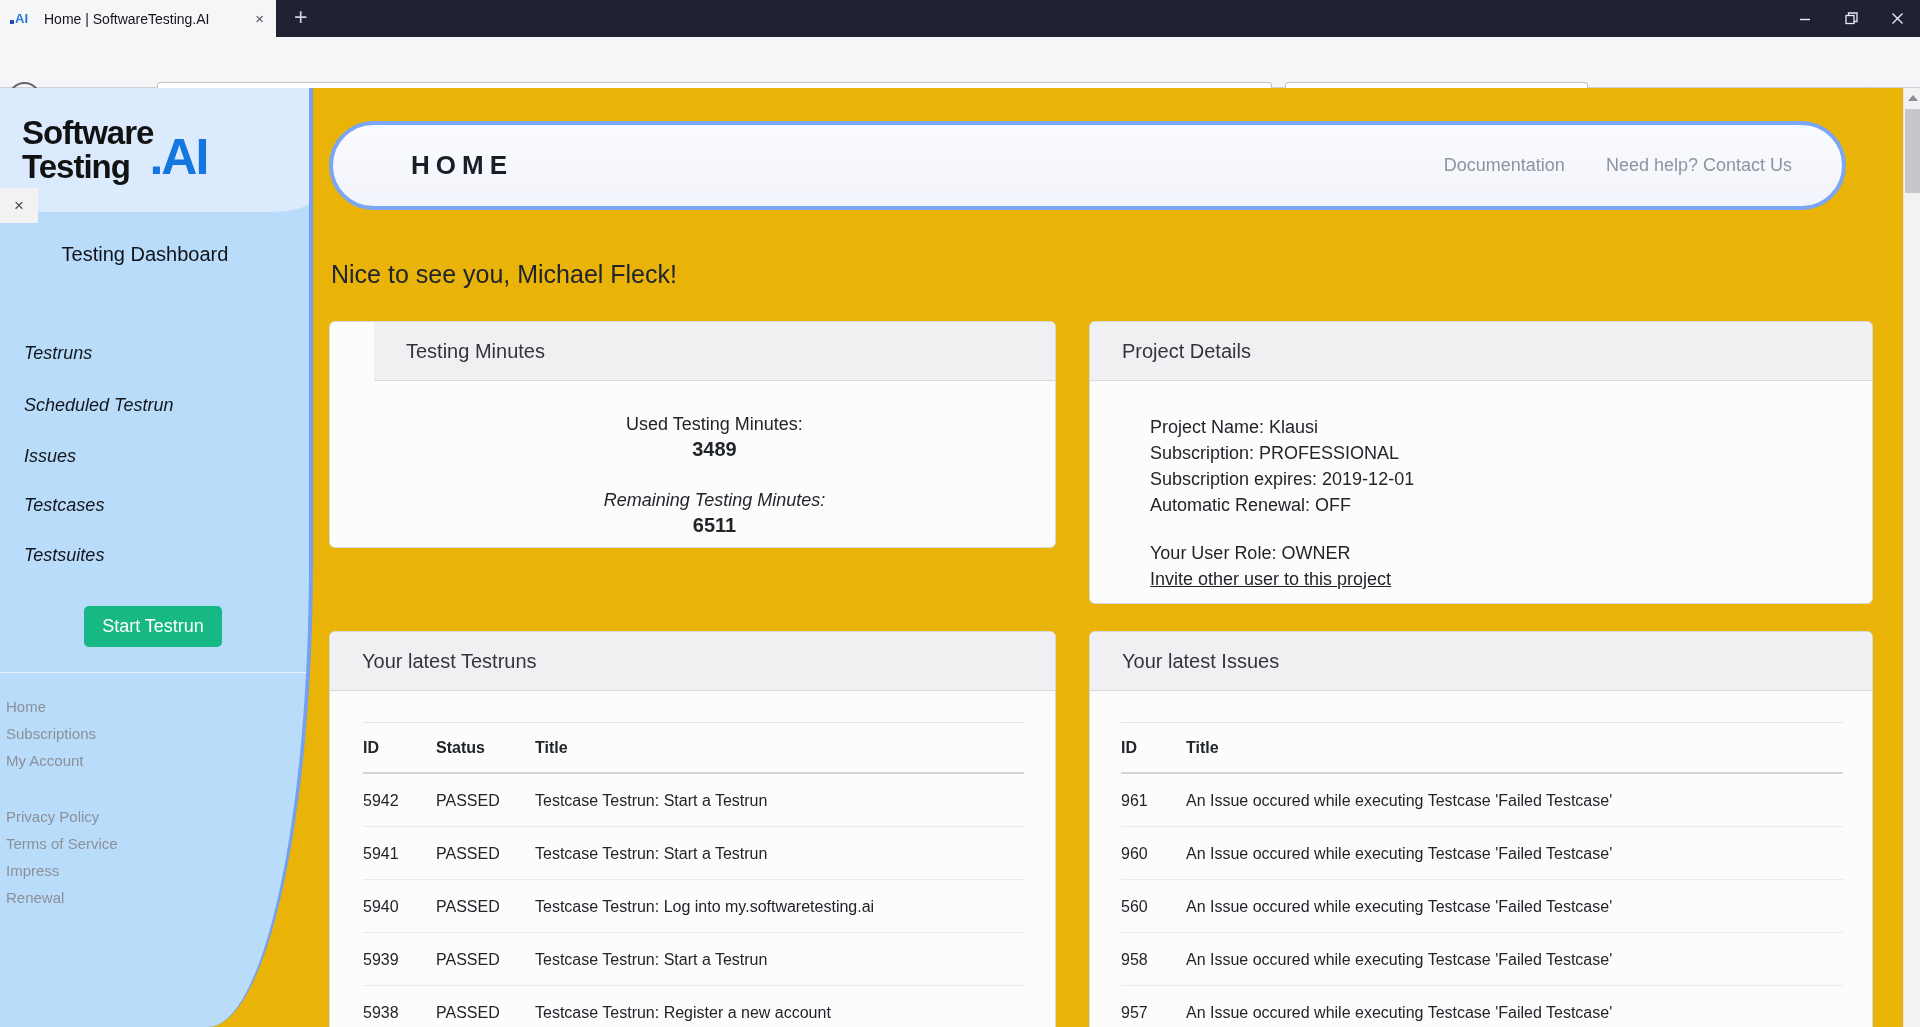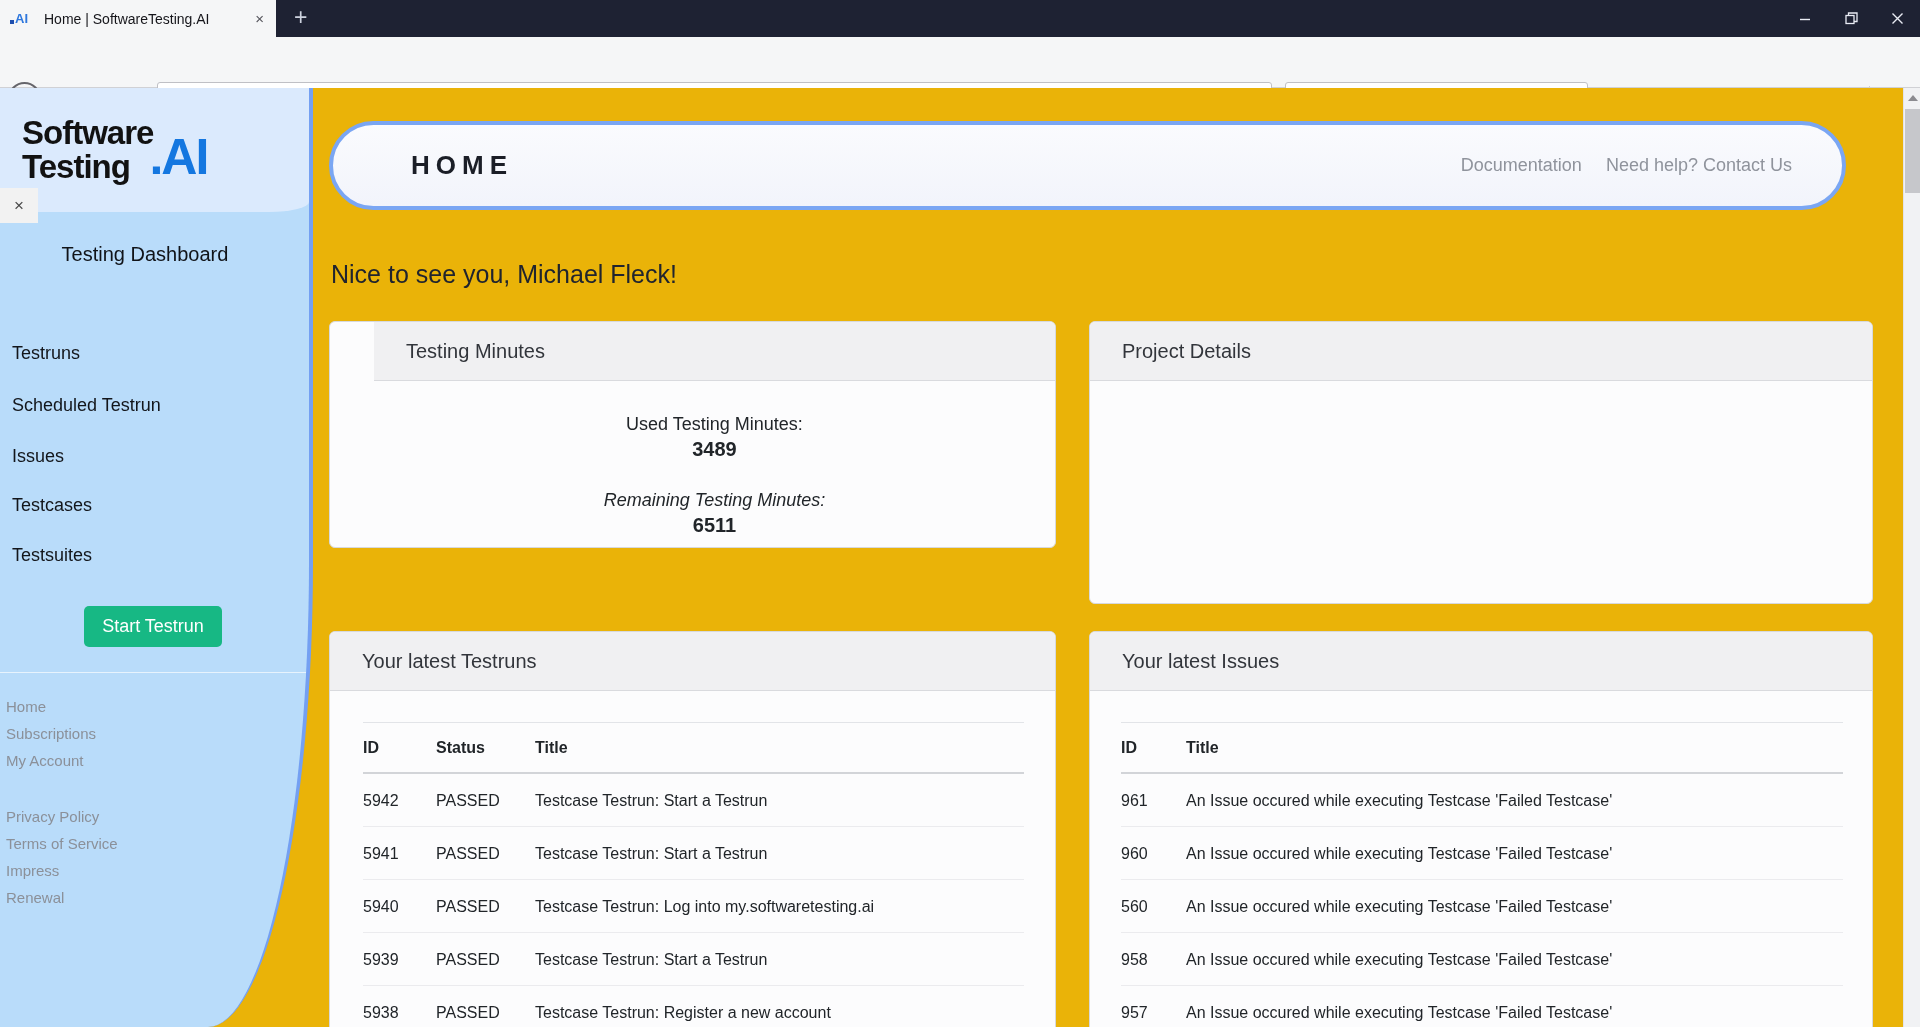--- a/index.html
+++ b/index.html
@@ -52,32 +52,32 @@
   
   .sidebar { position:absolute; left:0; top:0; width:313px; height:939px; background:#b9dcfa;
              border-right:4px solid #74a0f2; border-bottom-right-radius:105px 465px; }
   .logo-area { position:absolute; left:0; top:0; width:100%; height:124px; background:#dbeafd;
                border-bottom-right-radius:40px 10px; display:flex; align-items:center; padding-left:22px; }
   .logo-text { font-weight:800; font-size:33px; line-height:34px; color:#121212; letter-spacing:-1px; }
   .logo-ai { font-weight:800; font-size:50px; color:#1477e0; margin:14px 0 0 -4px; letter-spacing:-2px; }
   .side-close { position:absolute; left:0; top:100px; width:38px; height:35px; background:#f2f2f2;
                 color:#4a4a4a; font-size:17px; display:flex; align-items:center; justify-content:center; }
   .dash-title { position:absolute; top:155px; left:0; width:290px; text-align:center; font-size:20px; color:#101318; }
-  .side-nav-item { position:absolute; left:12px; font-size:18px; color:#13161b; cursor:pointer; white-space:nowrap; }
+  .side-nav-item { position:absolute; left:24px; font-size:18px; color:#13161b; cursor:pointer; white-space:nowrap;font-style:italic; }
   .start-btn { position:absolute; left:84px; top:518px; width:138px; height:41px; background:#17b884; color:#fff;
                border:none; border-radius:5px; font-size:18px; font-family:inherit; cursor:pointer; }
   .side-divider { position:absolute; left:0; top:584px; width:306px; border-top:1px solid rgba(255,255,255,.65); }
   .side-link { position:absolute; left:6px; font-size:15px; color:#8b9099; cursor:pointer; white-space:nowrap; }
 
   
   .home-pill { position:absolute; left:329px; top:33px; width:1517px; height:89px;
                border:4px solid #7aa6f3; border-radius:46px; background:linear-gradient(#fafbfe,#f2f4fb);
                display:flex; align-items:center; padding:0 50px 0 78px; }
   .home-title { font-size:26px; font-weight:bold; letter-spacing:6px; color:#1b1e27; }
-  .pill-links { margin-left:auto; display:flex; gap:24px; font-size:18px; color:#8f939c; }
+  .pill-links { margin-left:auto; display:flex; gap:41px; font-size:18px; color:#8f939c; }
   .pill-links span { cursor:pointer; }
 
   .greeting { position:absolute; left:331px; top:172px; font-size:25px; color:#20242e; }
 
   
   .card { position:absolute; background:#fcfcfd; border:1px solid #d7d9dd; border-radius:6px; overflow:hidden; }
   .card-header { height:59px; background:#f0f0f2; border-bottom:1px solid #d9dade; display:flex; align-items:center;
                  padding-left:32px; font-size:20px; color:#32353b; }
   .tm-card { left:329px; top:233px; width:727px; height:227px;padding-left:44px; }
   .pd-card { left:1089px; top:233px; width:784px; height:283px; }
@@ -269,20 +269,28 @@
     <div class="tm-body">
       <div class="tm-label">Used Testing Minutes:</div>
       <div class="tm-value">3489</div>
       <div class="tm-label tm-label2">Remaining Testing Minutes:</div>
       <div class="tm-value">6511</div>
     </div>
   </div>
 
   <div class="card pd-card">
     <div class="card-header">Project Details</div>
+    <div class="pd-body">
+      <div>Project Name: Klausi</div>
+      <div>Subscription: PROFESSIONAL</div>
+      <div>Subscription expires: 2019-12-01</div>
+      <div>Automatic Renewal: OFF</div>
+      <div class="pd-role">Your User Role: OWNER</div>
+      <div><span class="pd-invite">Invite other user to this project</span></div>
+    </div>
   </div>
 
   <div class="card runs-card">
     <div class="card-header">Your latest Testruns</div>
     <table class="data">
       <colgroup>
           <col class="c-id">
           <col class="c-status">
           <col>
         </colgroup>

